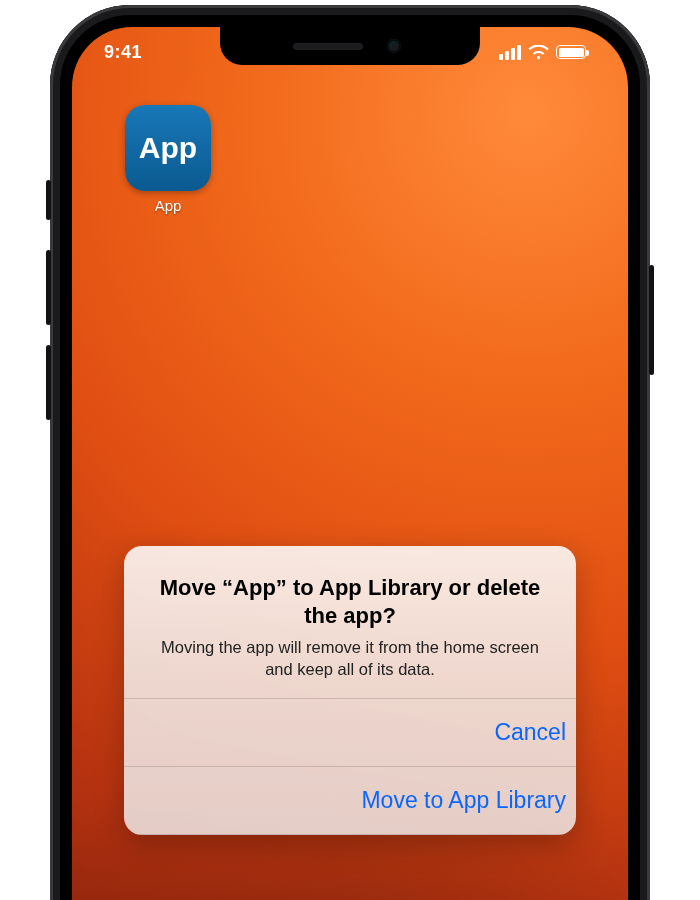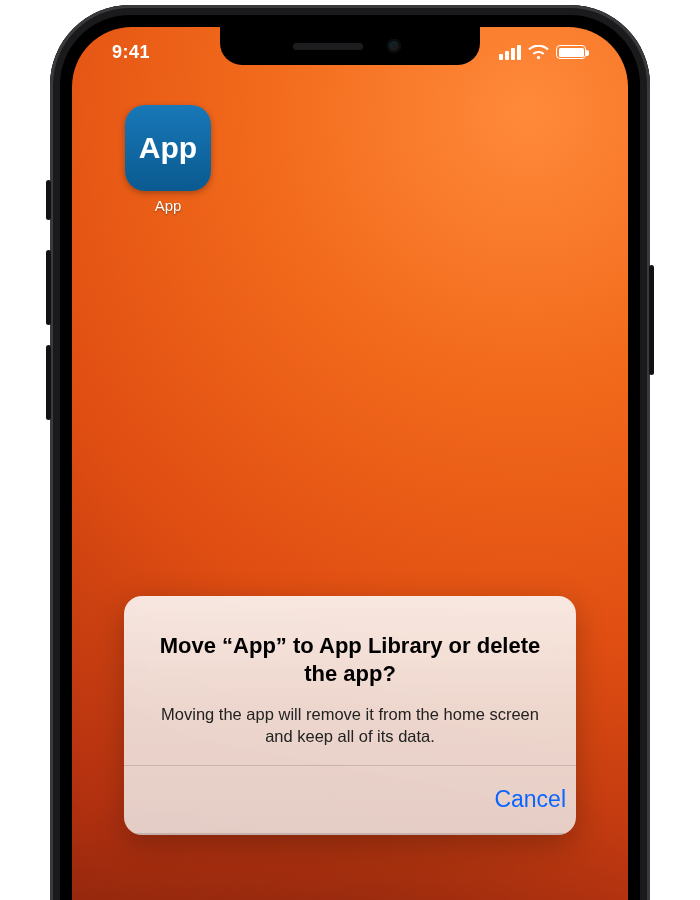--- a/index.html
+++ b/index.html
@@ -66,21 +66,21 @@
     top: 0; left: 0; right: 0;
     height: 50px;
     color: #fff;
     display: flex;
     justify-content: space-between;
     align-items: center;
     padding: 0 32px;
     font-size: 18px;
     font-weight: 600;
   }
-  .status .time { margin-left: 8px; letter-spacing: 0.5px; }
+  .status .time { margin-left: 0; letter-spacing: 0.5px; }
   .status .right { display: flex; align-items: center; gap: 7px; margin-right: 10px; }
   .bars { display: flex; align-items: flex-end; gap: 2px; }
   .bars i { display: block; width: 4px; background: #fff; border-radius: 1px; }
   .bars i:nth-child(1){height:6px}.bars i:nth-child(2){height:9px}.bars i:nth-child(3){height:12px}.bars i:nth-child(4){height:15px}
   .wifi svg { display:block; }
   .battery {
     width: 30px; height: 14px; border: 1.5px solid #fff; border-radius: 4px; position: relative;
   }
   .battery::after { content:""; position:absolute; right:-4px; top:4px; width:3px; height:6px; background:#fff; border-radius:0 2px 2px 0; }
   .battery .fill { position:absolute; inset:1.5px; background:#fff; border-radius:1.5px; }
@@ -113,23 +113,23 @@
     position: absolute;
     left: 50%; transform: translateX(-50%);
     bottom: 248px; 
     width: 452px;
     border-radius: 18px;
     overflow: hidden;
     background: linear-gradient(180deg, rgba(250,245,242,0.92) 0%, rgba(240,230,226,0.9) 48%, rgba(234,222,218,0.9) 100%);
     backdrop-filter: blur(10px);
     box-shadow: 0 8px 30px rgba(0,0,0,0.25);
   }
-  .sheet-header { padding: 36px 26px 18px; text-align: center; }
+  .sheet-header { padding: 28px 26px 18px; text-align: center; }
   .sheet-title { font-size: 22px; font-weight: 600; color: #000; line-height: 1.25; }
-  .sheet-desc { margin-top: 17px; font-size: 16.5px; color: #222; line-height: 1.3; }
+  .sheet-desc { margin-top: 8px; font-size: 16.5px; color: #222; line-height: 1.3; }
   .sheet-sep { height: 1px; background: rgba(0,0,0,0.14); }
   .sheet-btn {
     display: block; width: 100%;
     padding: 20px 10px;
     text-align: center;
     font-size: 23px;
     font-weight: 400;
     background: transparent;
     border: none;
     cursor: pointer;
@@ -181,17 +181,18 @@
     </div>
 
     <div class="sheet">
       <div class="sheet-header">
         <div class="sheet-title">Move “App” to App Library or delete the app?</div>
         <div class="sheet-desc">Moving the app will remove it from the home screen and keep all of its data.</div>
       </div>
       <div class="sheet-sep"></div>
       <button class="sheet-btn blue">Cancel</button>
       <div class="sheet-sep"></div>
+      <button class="sheet-btn blue">Move to App Library</button>
       <div class="sheet-sep"></div>
     </div>
 
   </div>
 </div>
 
 </body></html>

